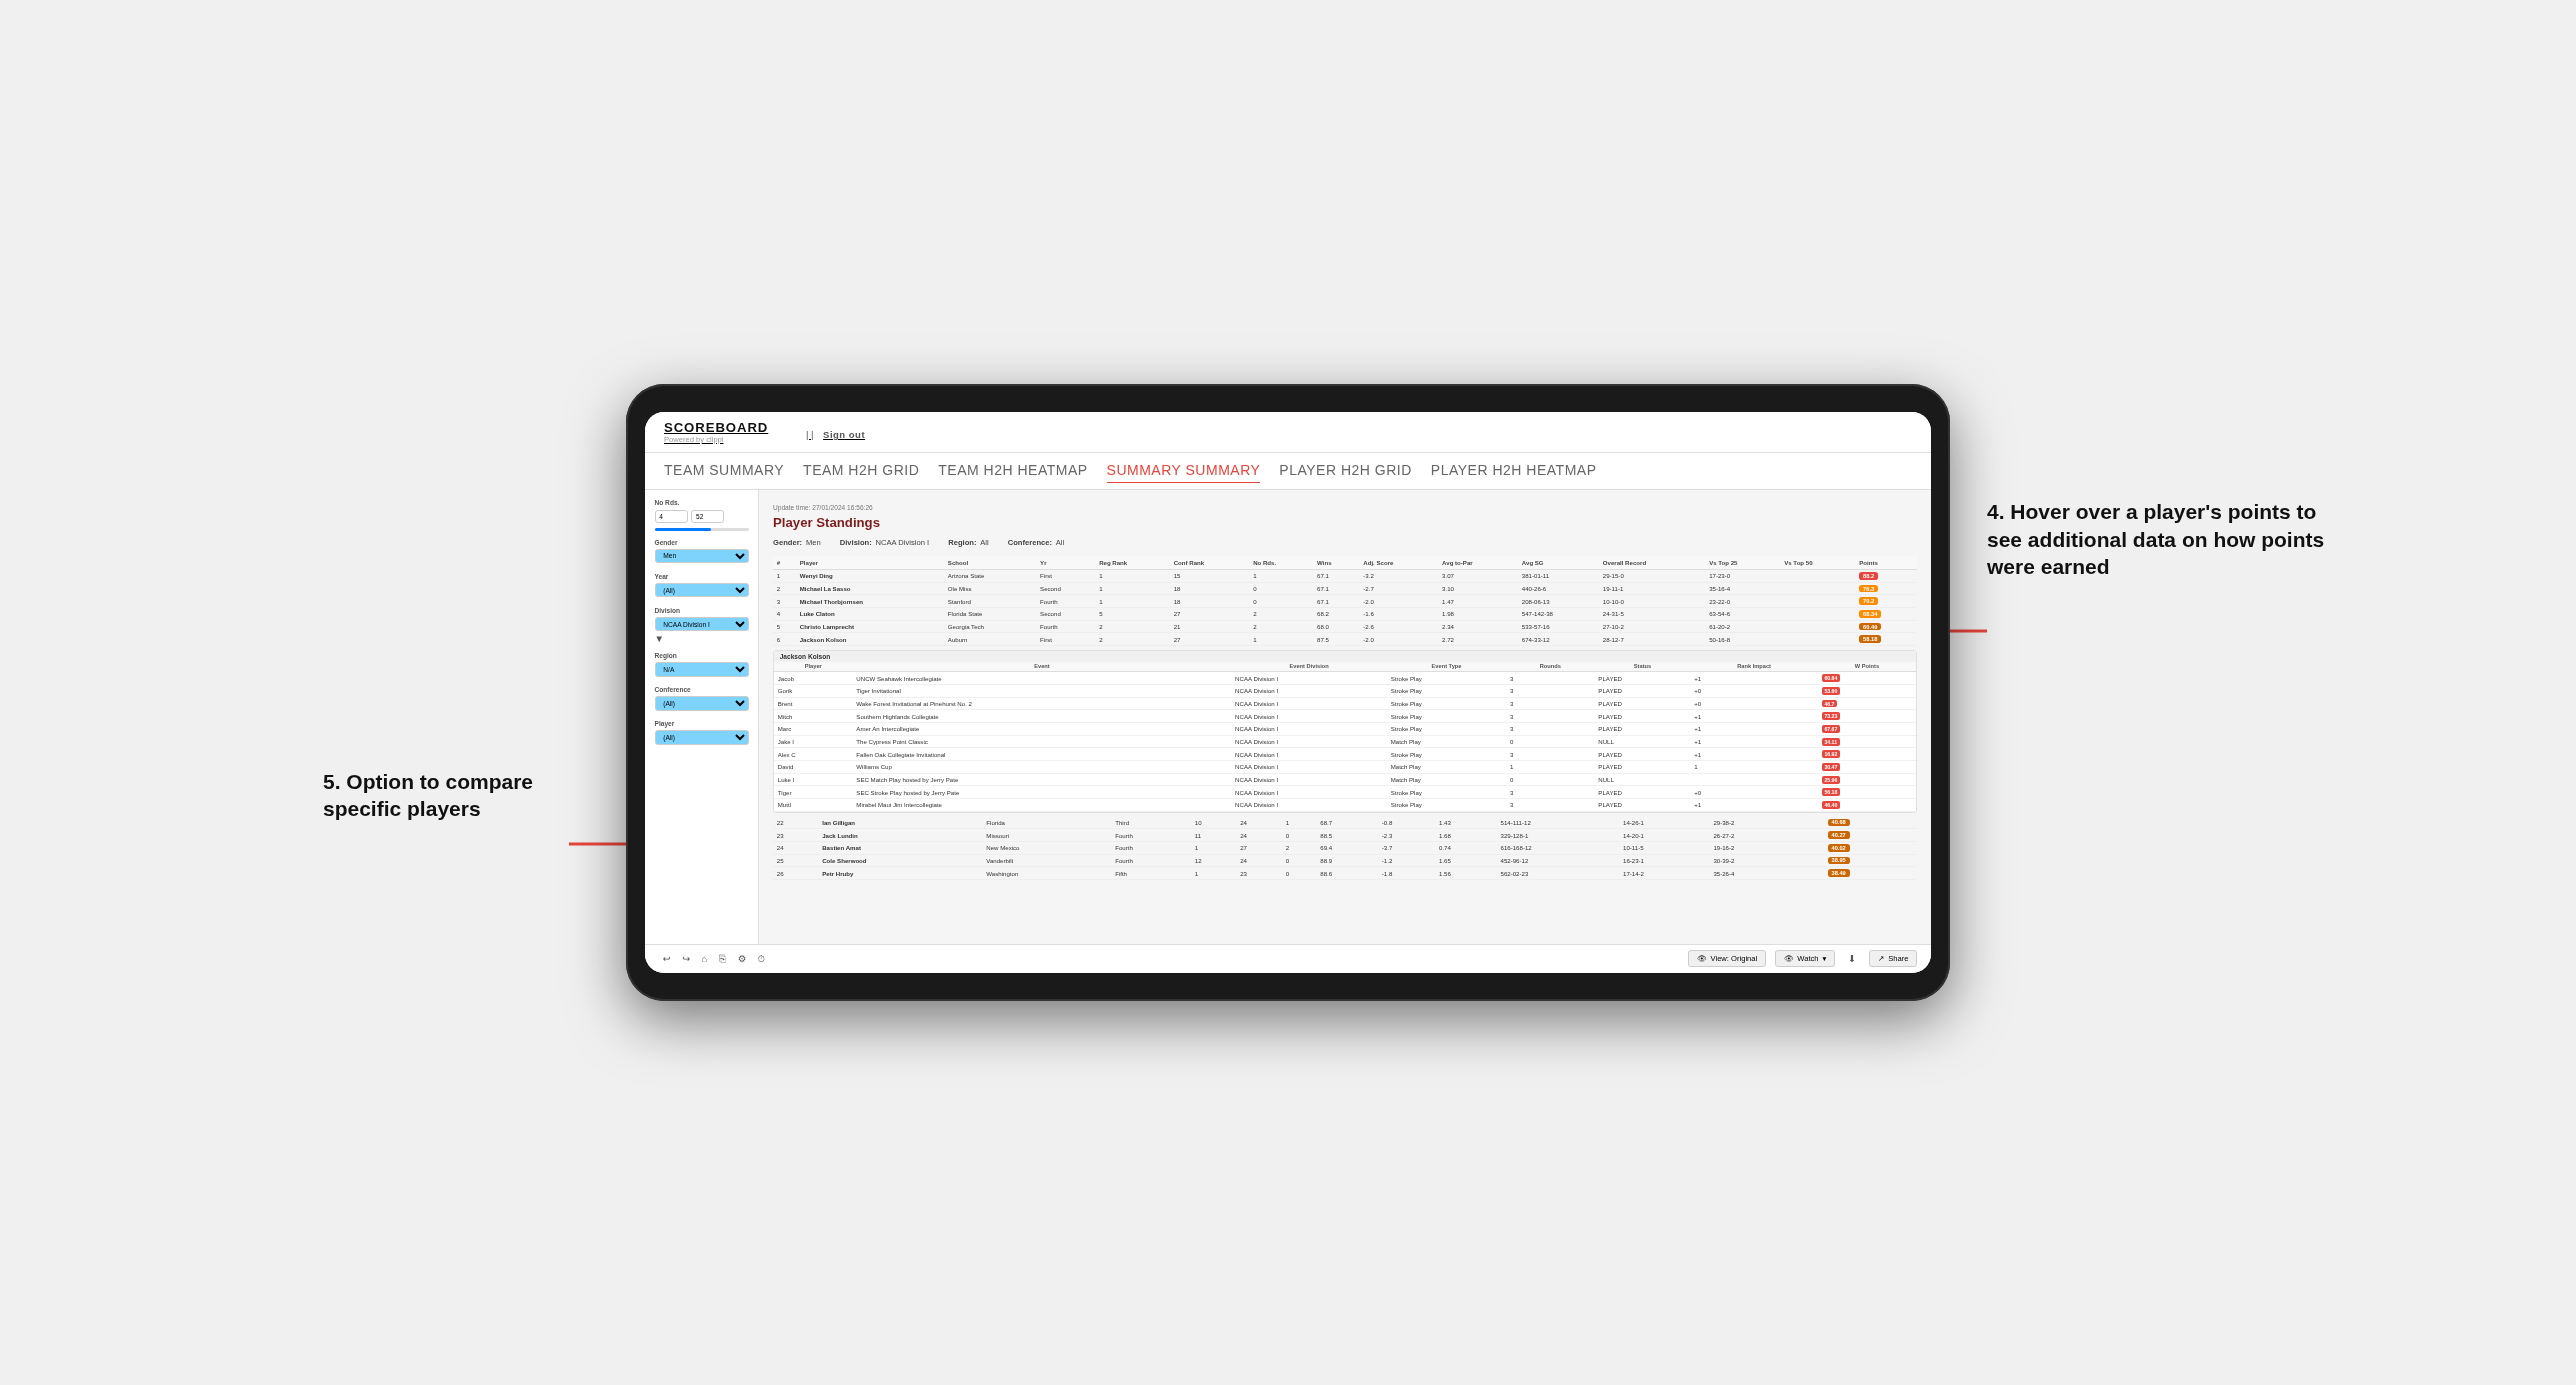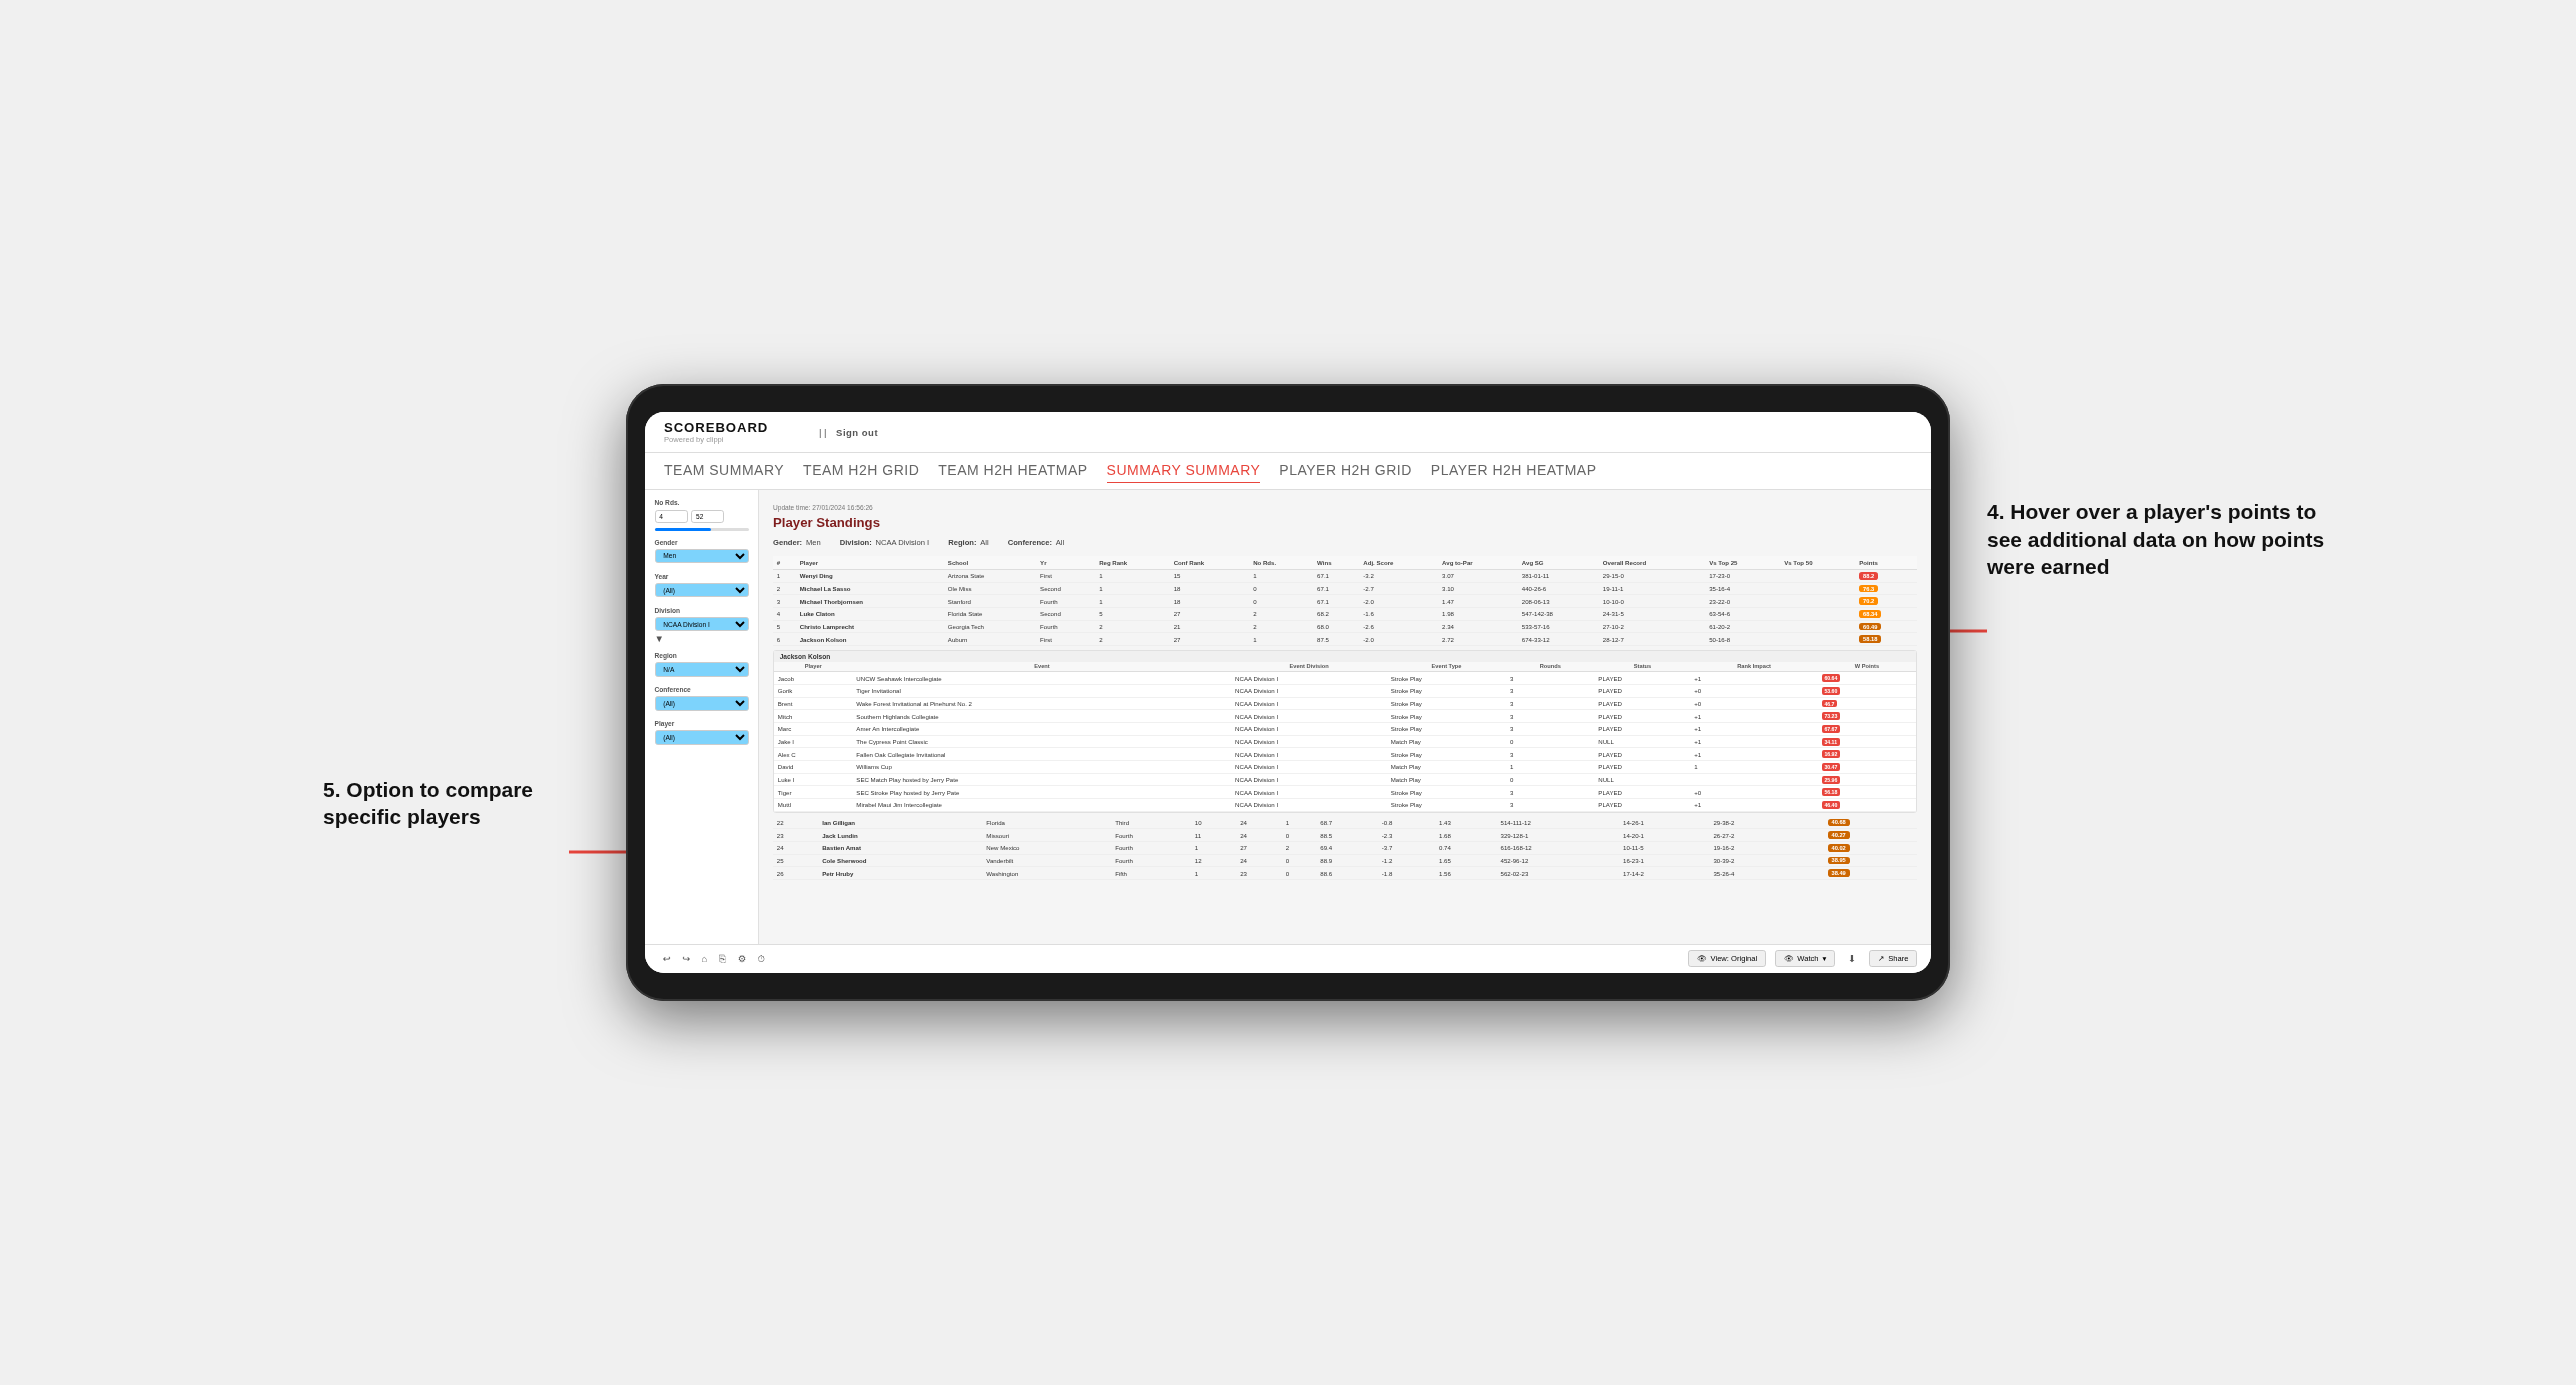--- a/index.html
+++ b/index.html
@@ -34,22 +34,23 @@
       overflow: hidden;
       width: 100%;
     }
 
     
     .app-header {
       background: #fff;
       border-bottom: 0.9px solid #ddd;
       padding: 7.6px 19px;
       display: flex;
-      align-items: center;
-      gap: 41px;
+      align-items: flex-end;
+      gap: 28px;
+      text-decoration: underline;
     }
 
     .logo-area {
       display: flex;
       flex-direction: column;
       min-width: 114px;
     }
 
     .logo-text {
       font-size: 13.2px;
@@ -403,21 +404,21 @@
     }
 
     .annotation-right {
       right: -378px;
       top: 114px;
       width: 341px;
     }
 
     .annotation-left {
       left: -303px;
-      bottom: 170px;
+      bottom: 178px;
       width: 265px;
     }
 
     .player-name {
       font-weight: 600;
     }
   </style>
 </head>
 <body>
 

